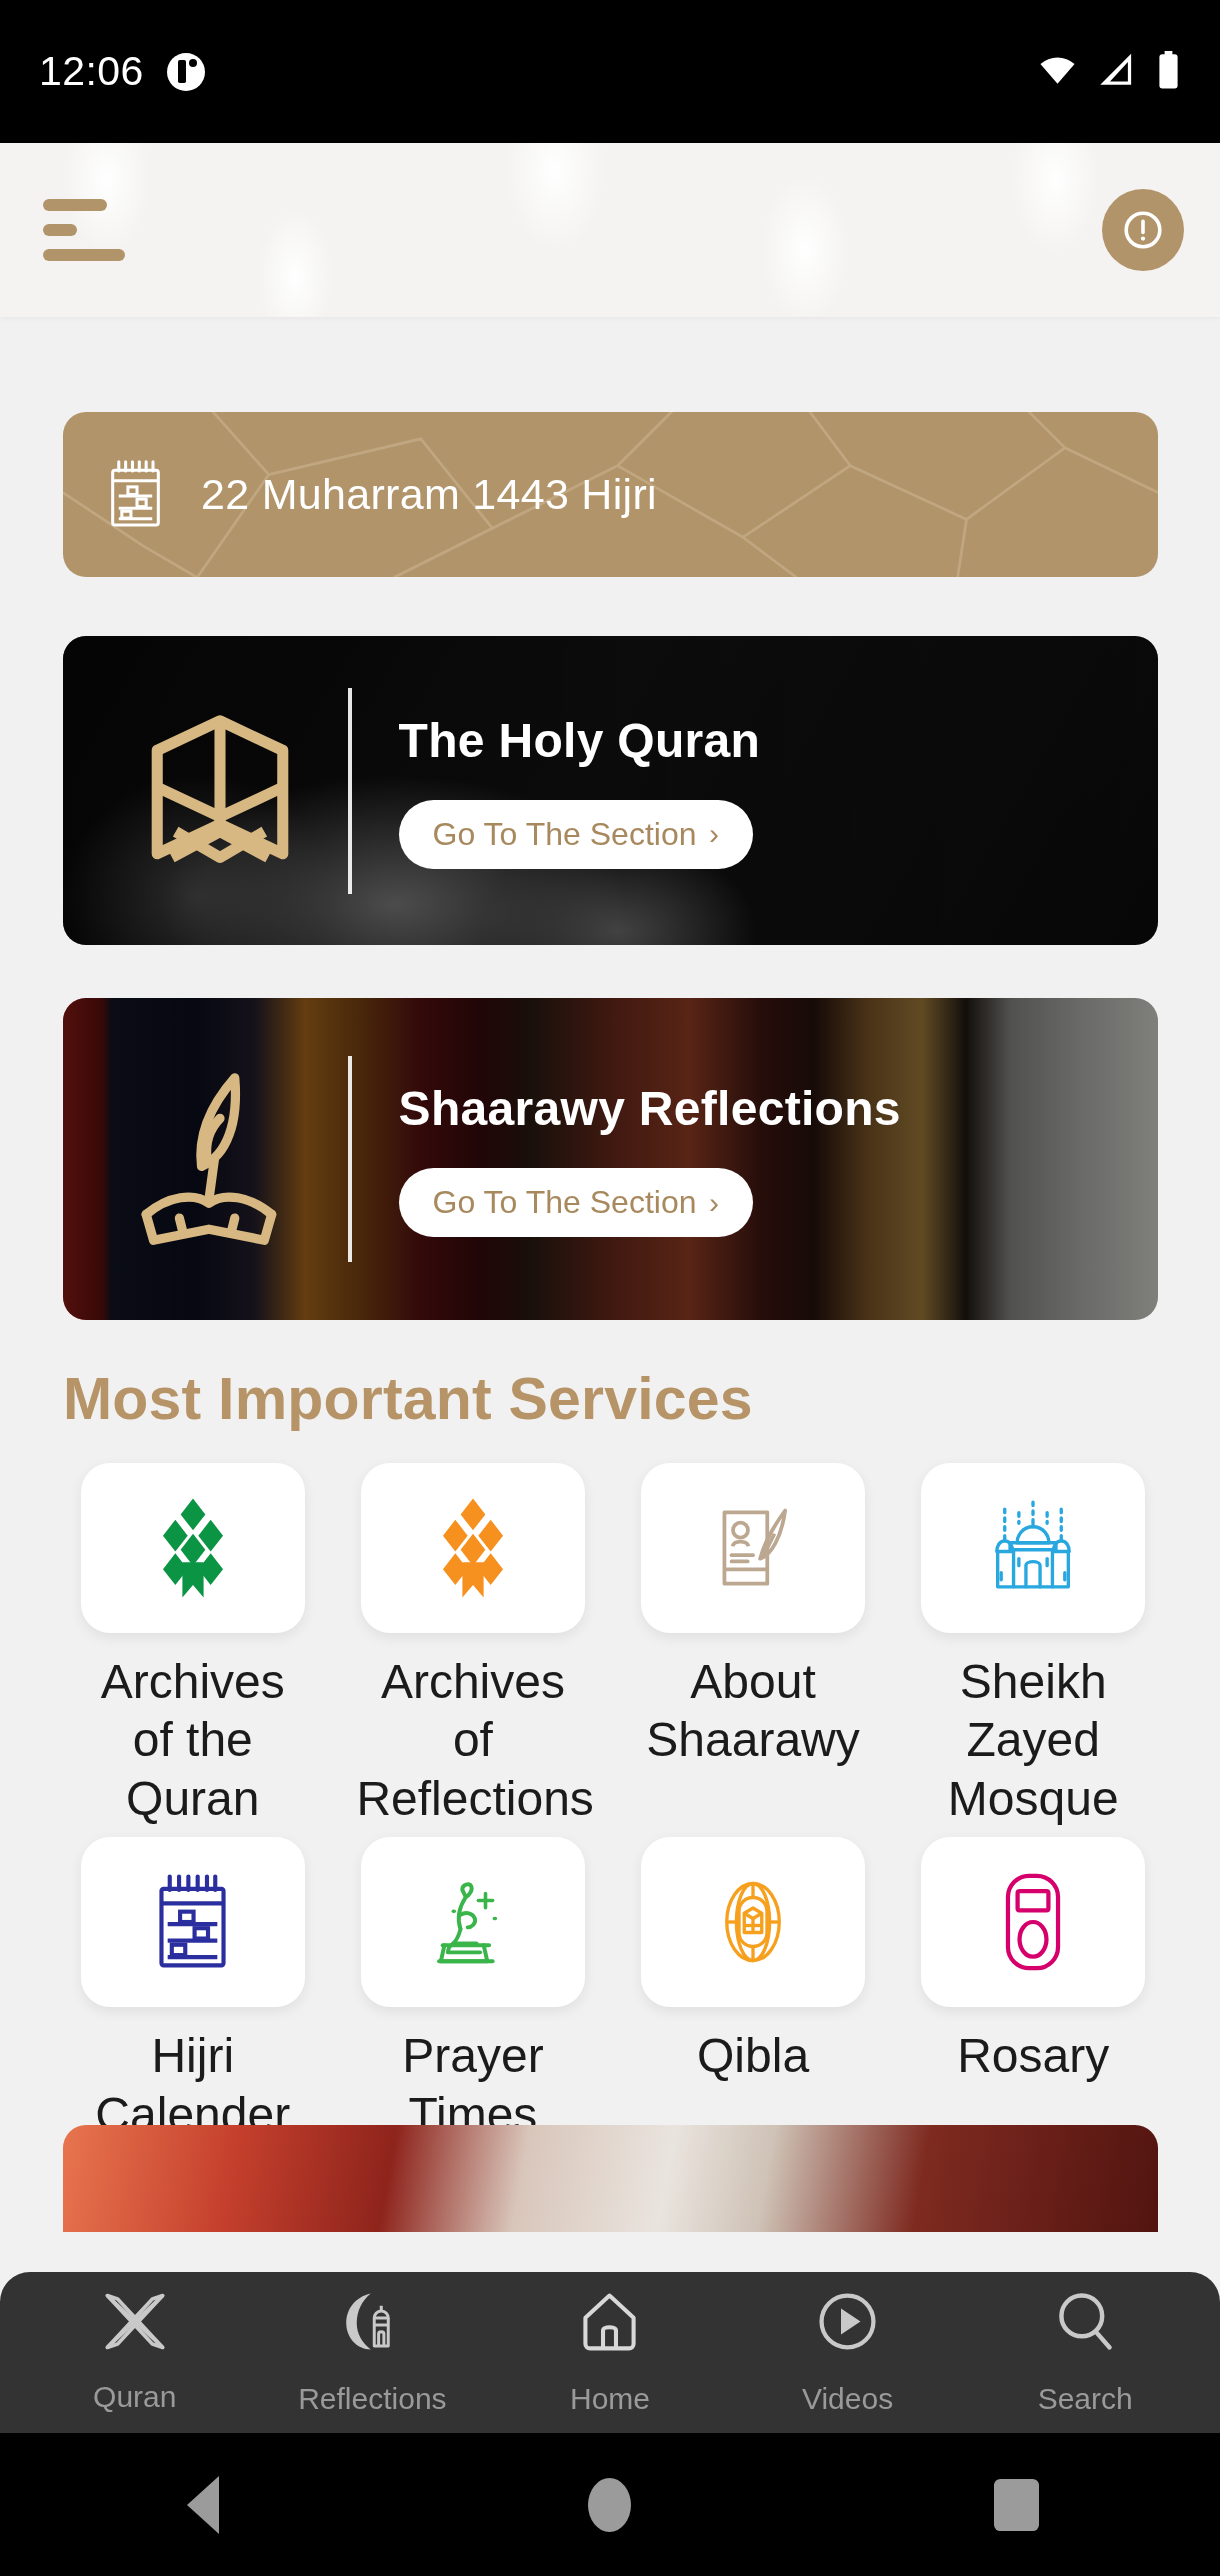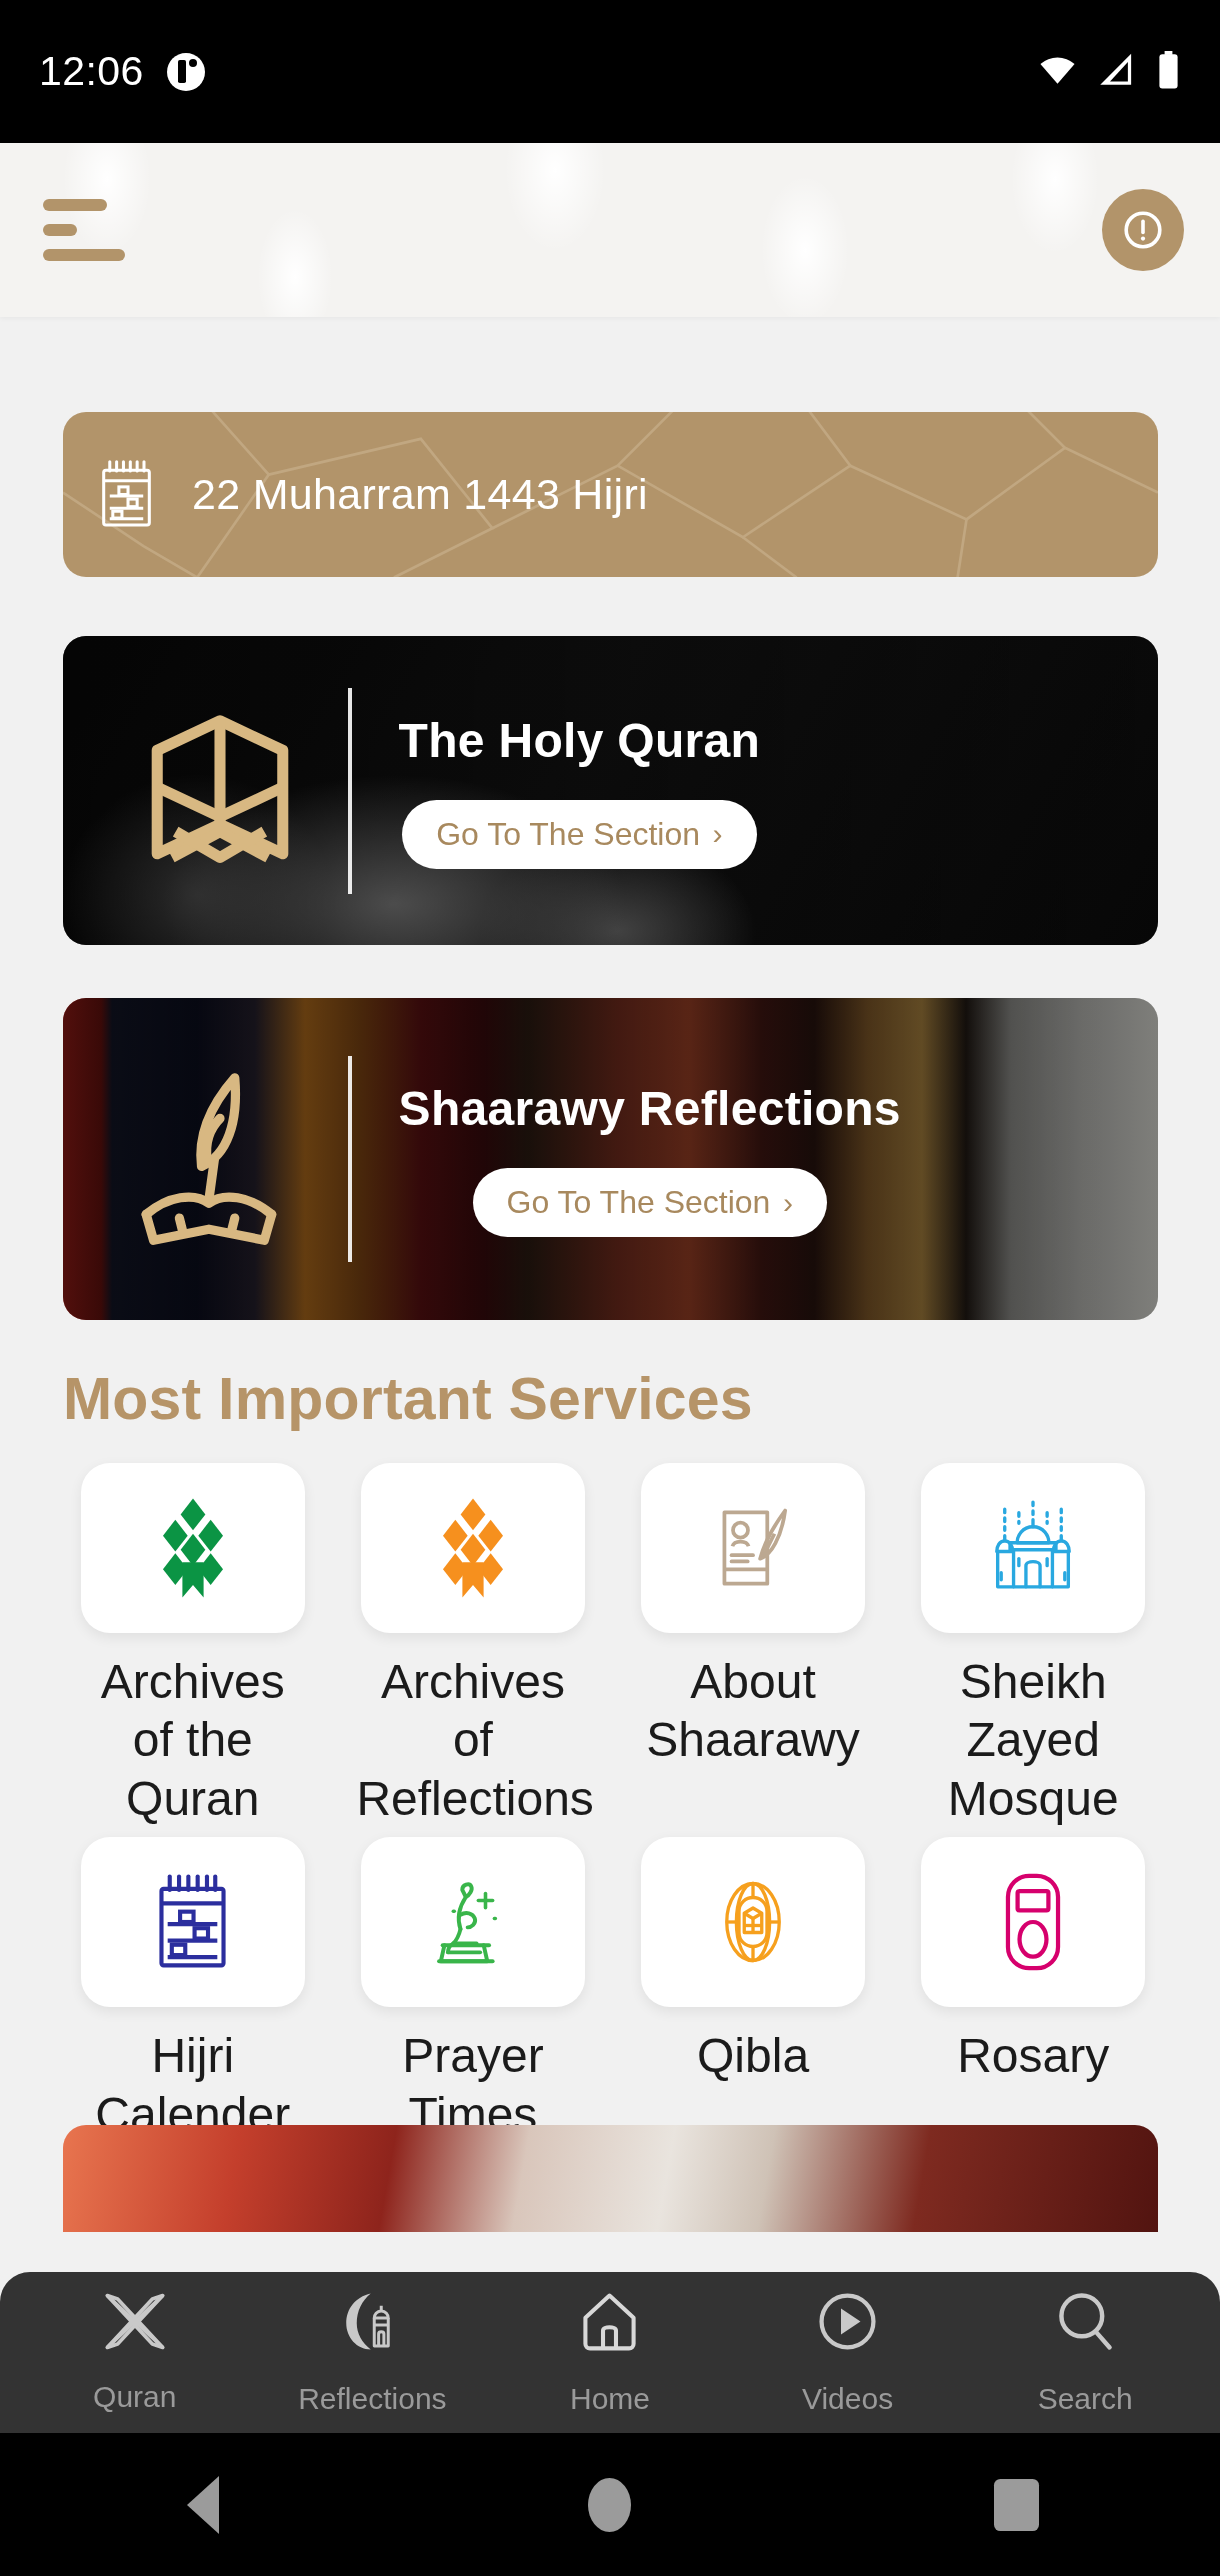--- a/index.html
+++ b/index.html
@@ -56,21 +56,21 @@
     background:#B2946A; display:flex; align-items:center; justify-content:center;
     cursor:pointer;
   }
 
   
   .content{ position:absolute; top:318px; left:0; width:1220px; height:1901px; }
 
   .hijri-banner{
     position:absolute; top:94px; left:63px; width:1095px; height:165px;
     border-radius:23px; background:#B2946A; overflow:hidden;
-    display:flex; align-items:center; padding:0 32px; cursor:pointer;
+    display:flex; align-items:center; padding:0 41px; cursor:pointer;
   }
   .hijri-pattern{ position:absolute; inset:0; opacity:.30; }
   .hijri-icon{ width:63px; height:73px; flex:0 0 auto; z-index:2; }
   .hijri-text{ color:#fff; font-size:43px; margin-left:34px; z-index:2; letter-spacing:0.3px; }
 
   
   .feature{
     position:absolute; left:63px; width:1095px; border-radius:23px;
     overflow:hidden; cursor:pointer;
   }
@@ -100,21 +100,21 @@
         #1a1410 903px,
         #6f6f6c 948px, #8d8d8a 1020px, #a2a29d 1095px);
   }
   .f-scrim{
     position:absolute; inset:0;
     background:linear-gradient(90deg, rgba(0,0,0,.55) 0%, rgba(0,0,0,.42) 45%, rgba(0,0,0,.22) 100%);
   }
   .f-inner{ position:absolute; inset:0; display:flex; align-items:center; padding-left:63px; }
   .f-logo{ width:188px; height:192px; flex:0 0 auto; }
   .f-divider{ width:3.6px; height:206px; background:rgba(255,255,255,.9); margin:0 47px 0 34px; flex:0 0 auto; }
-  .f-body{ display:flex; flex-direction:column; align-items:center; }
+  .f-body{ display:flex; flex-direction:column; align-items:flex-start; }
   .f-title{ color:#fff; font-size:48px; font-weight:bold; letter-spacing:0.3px; }
   .f-btn{
     margin-top:32px; background:#fff; border-radius:54px;
     padding:16px 34px; display:flex; align-items:center; gap:12.5px;
     color:#A8895E; font-size:32px; cursor:pointer; white-space:nowrap;
   }
   .f-btn .chev{ font-size:30px; line-height:1; }
 
   
   .sec-title{

